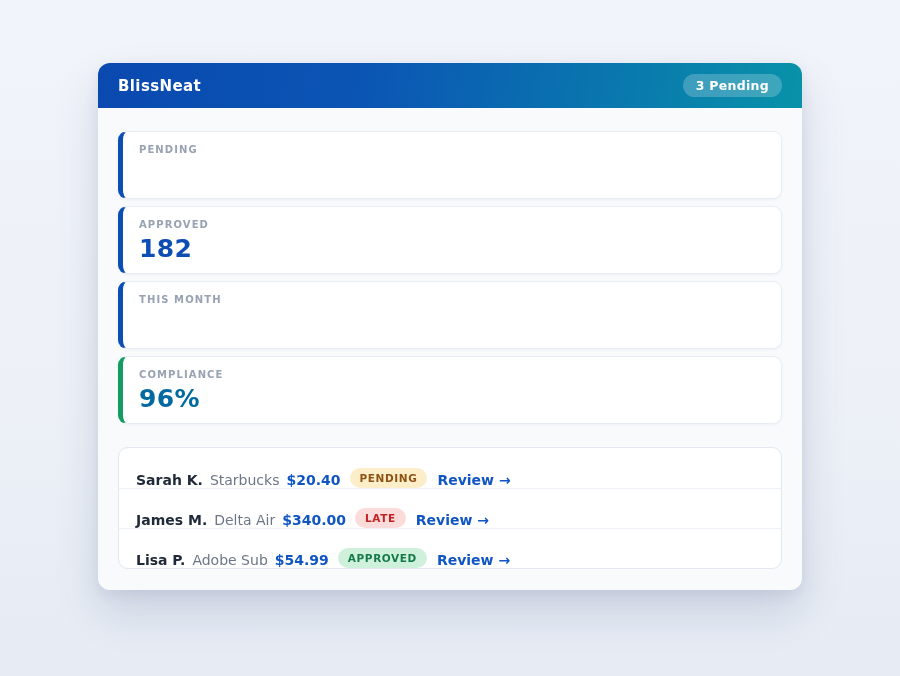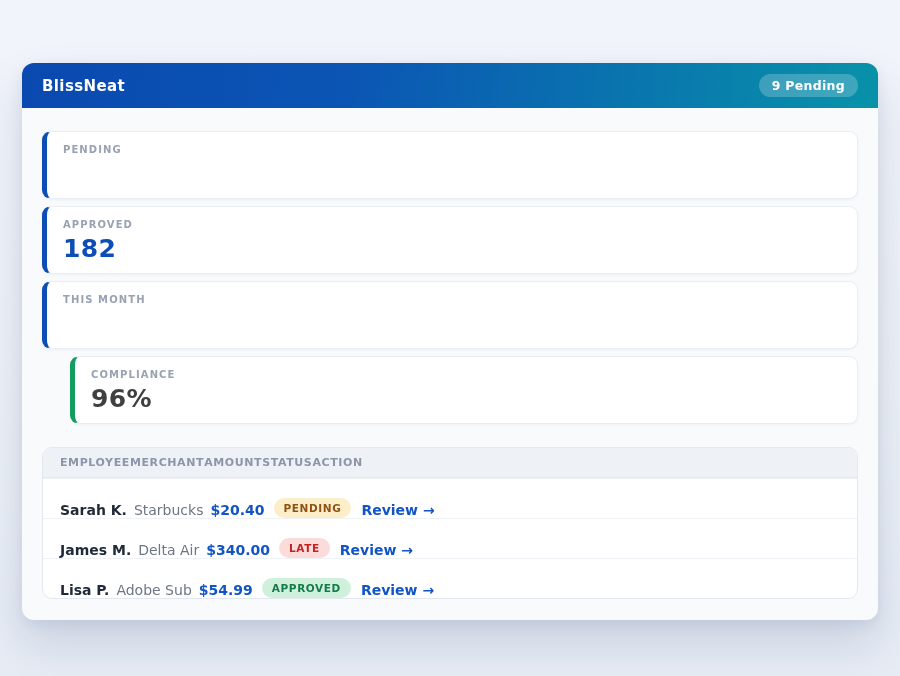--- a/index.html
+++ b/index.html
@@ -2,21 +2,21 @@
 <html><head>
 <meta charset="utf-8">
 <style>
   * { margin: 0; padding: 0; box-sizing: border-box; }
   html, body { width: 900px; height: 676px; overflow: hidden; }
   body {
     font-family: "DejaVu Sans", "Liberation Sans", sans-serif;
     background: linear-gradient(180deg, #f1f4fa 0%, #edf1f7 55%, #e6ebf4 100%);
   }
   .app-card {
-    width: 856px;
+    width: 704px;
     margin: 63px auto 0 auto;
     border-radius: 12px;
     background: #f8fafc;
     box-shadow: 0 22px 45px rgba(20, 45, 100, 0.14), 0 5px 14px rgba(20, 45, 100, 0.07);
   }
   .card-header {
     height: 45px;
     border-radius: 12px 12px 0 0;
     background: linear-gradient(97deg, #0a49b0 0%, #0b55b4 38%, #0892a9 100%);
     display: flex;
@@ -43,36 +43,36 @@
   .stat-card {
     background: #ffffff;
     border: 1px solid #e9edf4;
     border-left: 5px solid #0d4eb5;
     border-radius: 9px;
     height: 68px;
     padding: 12px 16px 0 16px;
     margin-bottom: 7px;
     box-shadow: 0 1px 3px rgba(25, 50, 100, 0.05);
   }
-  .stat-card.green { border-left-color: #149c60; margin-left: 28px; }
+  .stat-card.green { border-left-color: #149c60; }
   .stat-label {
     font-size: 10px;
     font-weight: bold;
     color: #98a2b3;
     letter-spacing: 1.1px;
     text-transform: uppercase;
   }
   .stat-value {
     margin-top: 4px;
     font-size: 25px;
     font-weight: bold;
     color: #0d4eb5;
     letter-spacing: 0.3px;
   }
-  .stat-card.green .stat-value { color: #404040; }
+  .stat-card.green .stat-value { color: #0369a1; }
   .table-panel {
     margin-top: 23px;
     background: #ffffff;
     border: 1px solid #e3e8f0;
     border-radius: 10px;
     overflow: hidden;
   }
   .table-head {
     background: #eef2f7;
     border-bottom: 1px solid #e4e9f1;
@@ -117,21 +117,21 @@
     cursor: pointer;
   }
 </style>
 </head>
 <body>
 
 <div class="app-card">
 
   <div class="card-header">
     <div class="brand">BlissNeat</div>
-    <div class="header-pill">9 Pending</div>
+    <div class="header-pill">3 Pending</div>
   </div>
 
   <div class="card-body">
 
     <div class="stat-card">
       <div class="stat-label">PENDING</div>
     </div>
 
     <div class="stat-card">
       <div class="stat-label">APPROVED</div>
@@ -142,27 +142,20 @@
       <div class="stat-label">THIS MONTH</div>
     </div>
 
     <div class="stat-card green">
       <div class="stat-label">COMPLIANCE</div>
       <div class="stat-value">96%</div>
     </div>
 
     <div class="table-panel">
 
-      <div class="table-head">
-        <span class="th">EMPLOYEE</span>
-          <span class="th">MERCHANT</span>
-          <span class="th">AMOUNT</span>
-          <span class="th">STATUS</span>
-          <span class="th">ACTION</span>
-      </div>
 
       <div class="table-row">
         <span class="cell-name">Sarah K.</span>
         <span class="cell-merchant">Starbucks</span>
         <span class="cell-amount">$20.40</span>
         <span class="badge pending">PENDING</span>
         <a class="review-link">Review →</a>
       </div>
 
       <div class="table-row">

